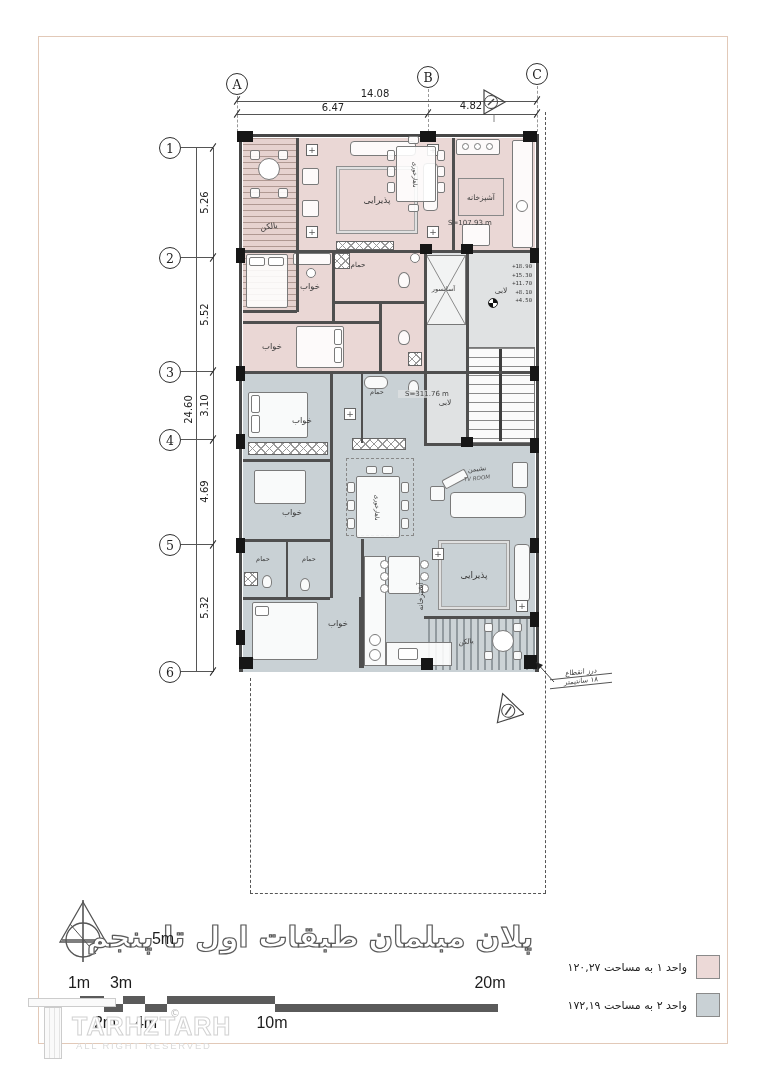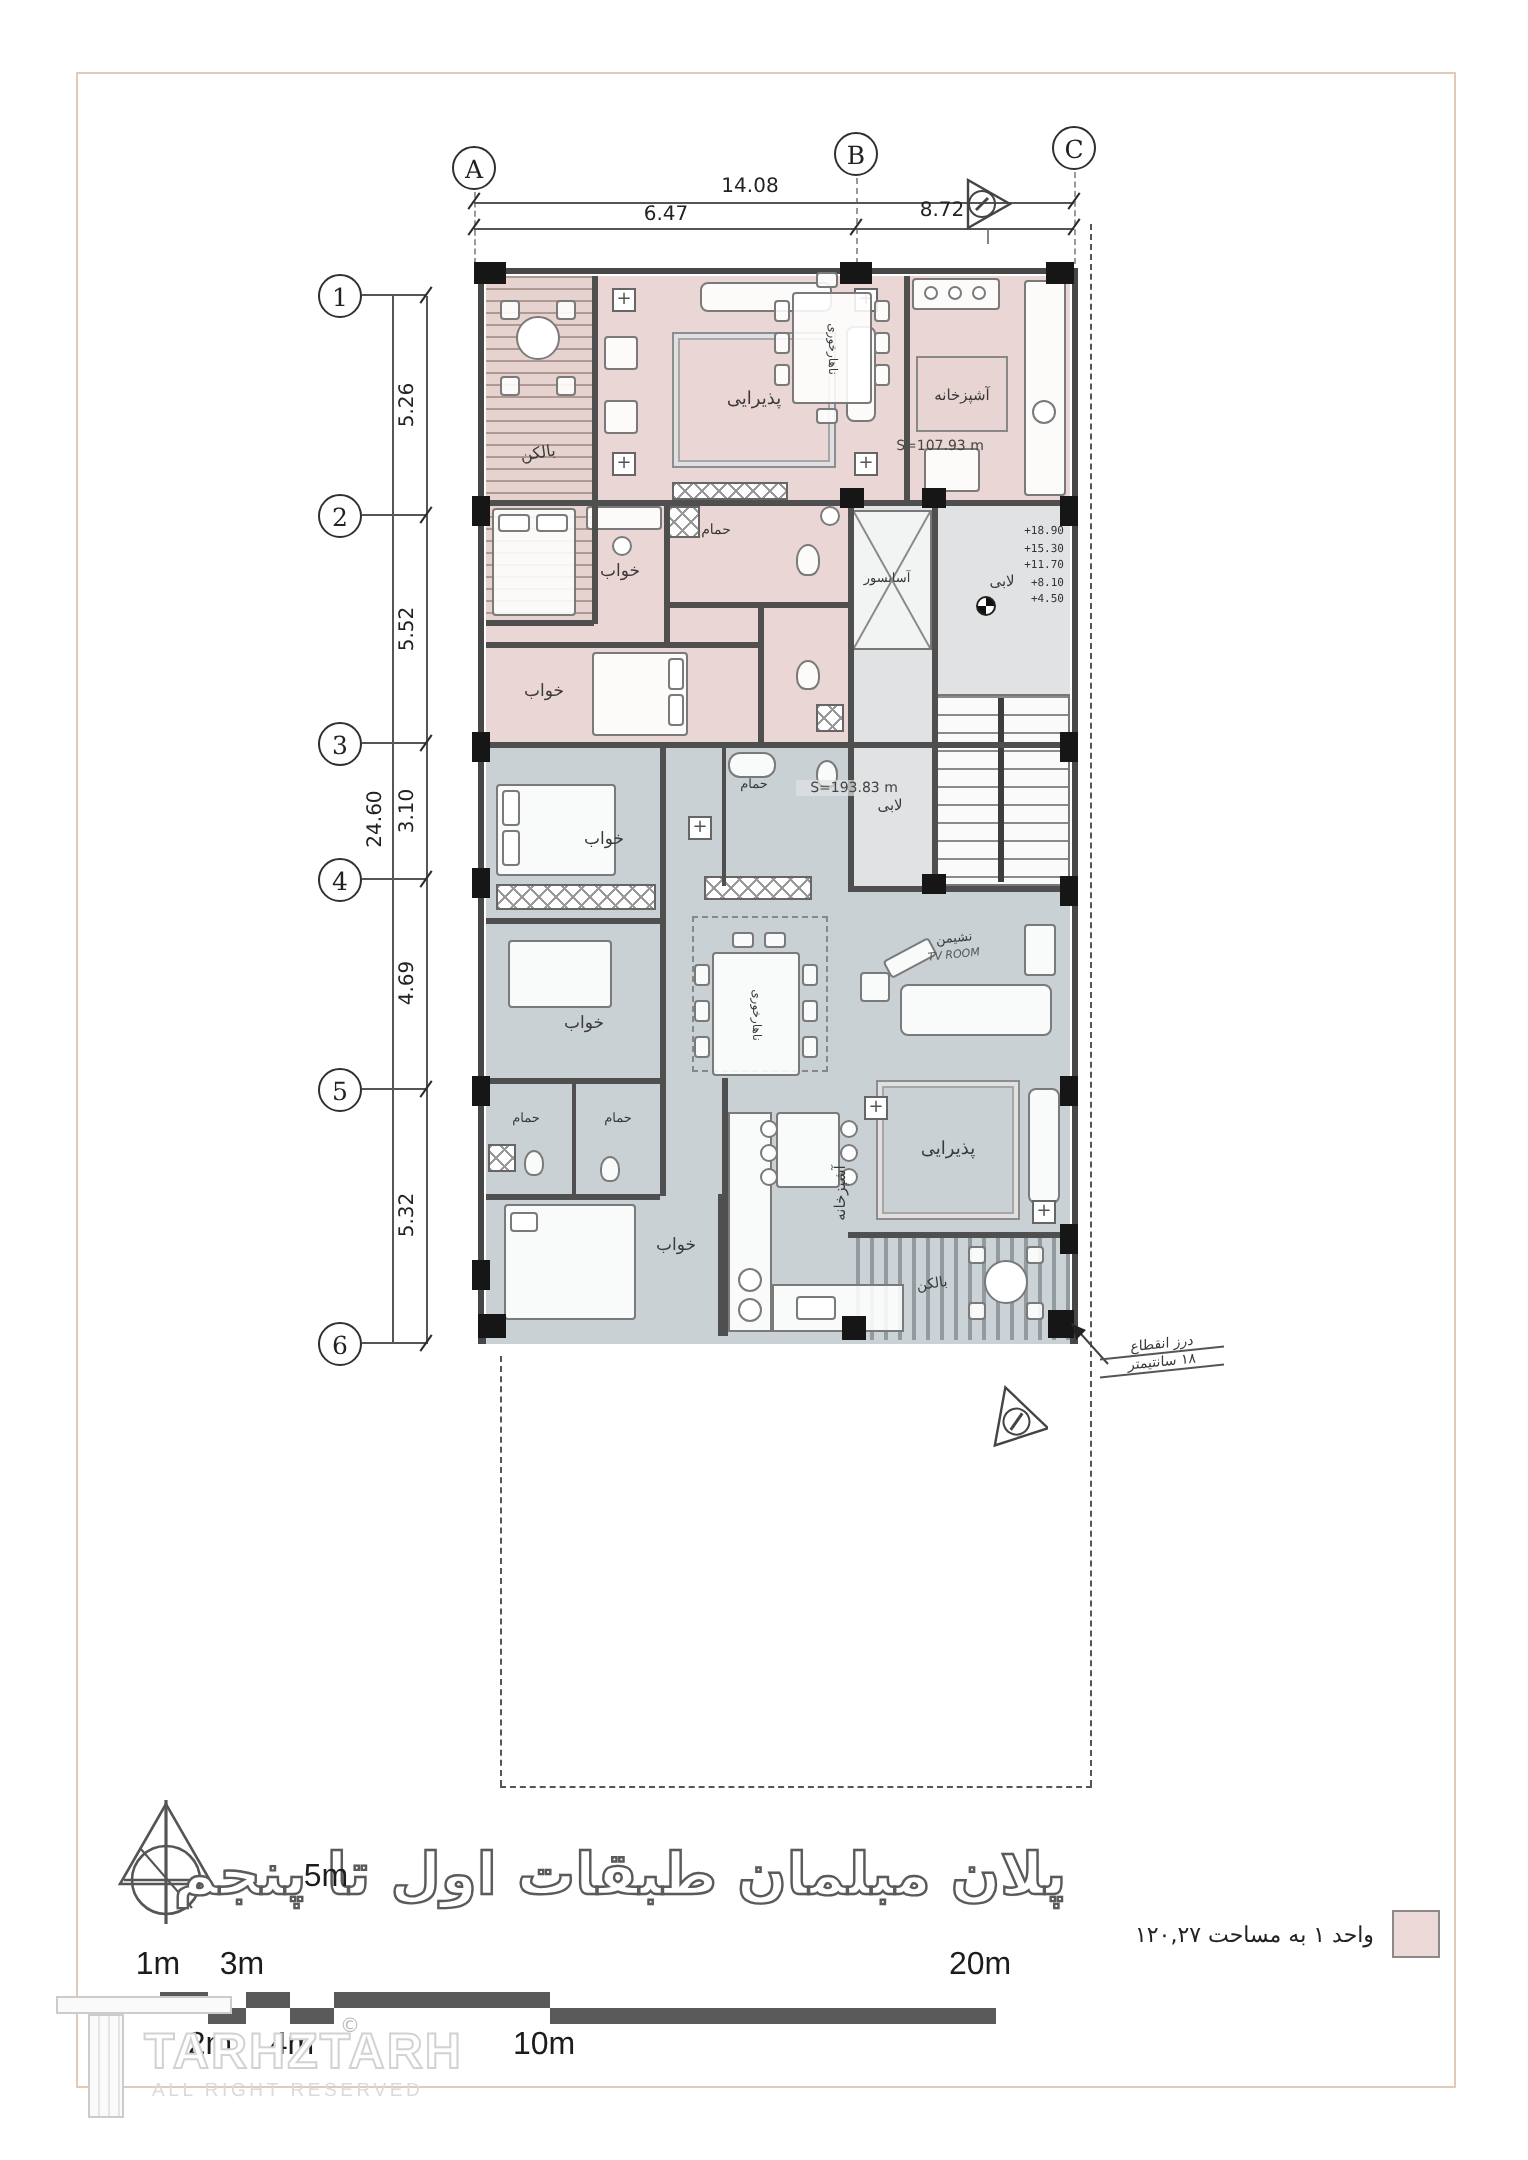--- a/index.html
+++ b/index.html
@@ -65,21 +65,21 @@
 <div class="a dashv" style="left:537px;top:86px;height:46px"></div>
 <div class="a ln" style="left:237px;top:101px;width:300px;height:1px"></div>
 <div class="a ln" style="left:237px;top:114px;width:300px;height:1px"></div>
 <div class="a tick" style="left:232px;top:100px"></div>
 <div class="a tick" style="left:532px;top:100px"></div>
 <div class="a tick" style="left:232px;top:113px"></div>
 <div class="a tick" style="left:423px;top:113px"></div>
 <div class="a tick" style="left:532px;top:113px"></div>
 <div class="a dim" style="left:345px;top:88px;width:60px">14.08</div>
 <div class="a dim" style="left:305px;top:102px;width:56px">6.47</div>
-<div class="a dim" style="left:443px;top:100px;width:56px">8.72</div>
+<div class="a dim" style="left:443px;top:100px;width:56px">4.82</div>
 <svg class="a" style="left:478px;top:86px" width="32" height="36" viewBox="0 0 32 36">
   <path d="M6 4 L27 16 L6 28 Z" fill="none" stroke="#444" stroke-width="1.2"></path>
   <circle cx="13" cy="16" r="6.5" fill="none" stroke="#444" stroke-width="1"></circle>
   <line x1="10" y1="19" x2="16" y2="13" stroke="#444" stroke-width="1.4"></line>
   <line x1="16" y1="28" x2="16" y2="45" stroke="#666" stroke-width="0.8"></line>
 </svg>
 
 <div class="a gridc" style="left:159px;top:137px">
     <span>1</span>
   </div>
@@ -300,21 +300,21 @@
 <div class="a lbl" style="left:486px;top:286px;width:30px;font-size:7.5px">لابی</div>
 <div class="a lbl" style="left:430px;top:398px;width:30px;font-size:7.5px">لابی</div>
 <div class="a lvl" style="left:498px;top:262px;width:34px">
   <div>+18.90</div>
   <div>+15.30</div>
   <div>+11.70</div>
   <div>+8.10</div>
   <div>+4.50</div>
 </div>
 <div class="a" style="left:488px;top:298px;width:10px;height:10px;border:1px solid #222;border-radius:50%;background:conic-gradient(#111 0 90deg,#fff 90deg 180deg,#111 180deg 270deg,#fff 270deg)"></div>
-<div class="a dim" style="left:398px;top:390px;width:58px;font-size:7px;color:#444;background:rgba(224,226,227,.7)">S=193.83 m</div>
+<div class="a dim" style="left:398px;top:390px;width:58px;font-size:7px;color:#444;background:rgba(224,226,227,.7)">S=311.76 m</div>
 <div class="a lbl" style="left:364px;top:388px;width:26px;font-size:6.5px">حمام</div>
 <div class="a lbl" style="left:286px;top:415px;width:32px;font-size:8.5px">خواب</div>
 <div class="a lbl" style="left:276px;top:507px;width:32px;font-size:8.5px">خواب</div>
 <div class="a lbl" style="left:250px;top:555px;width:26px;font-size:6.5px">حمام</div>
 <div class="a lbl" style="left:296px;top:555px;width:26px;font-size:6.5px">حمام</div>
 <div class="a lbl" style="left:322px;top:618px;width:32px;font-size:8.5px">خواب</div>
 <div class="a lbl" style="left:392px;top:592px;width:56px;font-size:7.5px;transform:rotate(-90deg)">آشپزخانه</div>
 <div class="a lbl" style="left:458px;top:465px;width:38px;font-size:6.5px;transform:rotate(-6deg)">نشیمن</div>
 <div class="a" style="left:458px;top:475px;width:38px;font-size:5.5px;font-style:italic;color:#555;text-align:center;transform:rotate(-6deg)">TV ROOM</div>
 <div class="a lbl" style="left:450px;top:638px;width:32px;font-size:7px;transform:rotate(-8deg)">بالکن</div>
@@ -362,18 +362,22 @@
 <div class="a sl" style="left:92px;top:1014px;width:26px">2m</div>
 <div class="a sl" style="left:133px;top:1014px;width:26px">4m</div>
 <div class="a sl" style="left:252px;top:1014px;width:40px">10m</div>
 <div class="a" style="left:170px;top:1008px;font-size:10px;color:#bbb">©</div>
 
 <div class="a" style="left:540px;top:950px;width:180px">
   <div style="display:flex;justify-content:flex-end;align-items:center;gap:9px;height:34px">
     <span class="leg">واحد ۱ به مساحت ۱۲۰,۲۷</span>
     <span class="swatch sw1"></span>
   </div>
+  <div style="display:flex;justify-content:flex-end;align-items:center;gap:9px;height:34px;margin-top:4px">
+    <span class="leg">واحد ۲ به مساحت ۱۷۲,۱۹</span>
+    <span class="swatch sw2"></span>
+  </div>
 </div>
 
 <div class="a" style="left:28px;top:998px;width:88px;height:9px;border:1px solid #ccc;background:#fafafa;z-index:5"></div>
 <div class="a" style="left:44px;top:1007px;width:18px;height:52px;border:1px solid #ccc;background:repeating-linear-gradient(to right,#fafafa 0 4px,#e4e4e4 4px 5px);z-index:5"></div>
 <div class="a wmname" style="left:72px;top:1012px;z-index:5">TARHZTARH</div>
 <div class="a wmsub" style="left:76px;top:1040px;z-index:5">ALL RIGHT RESERVED</div>
 
 </body></html>

